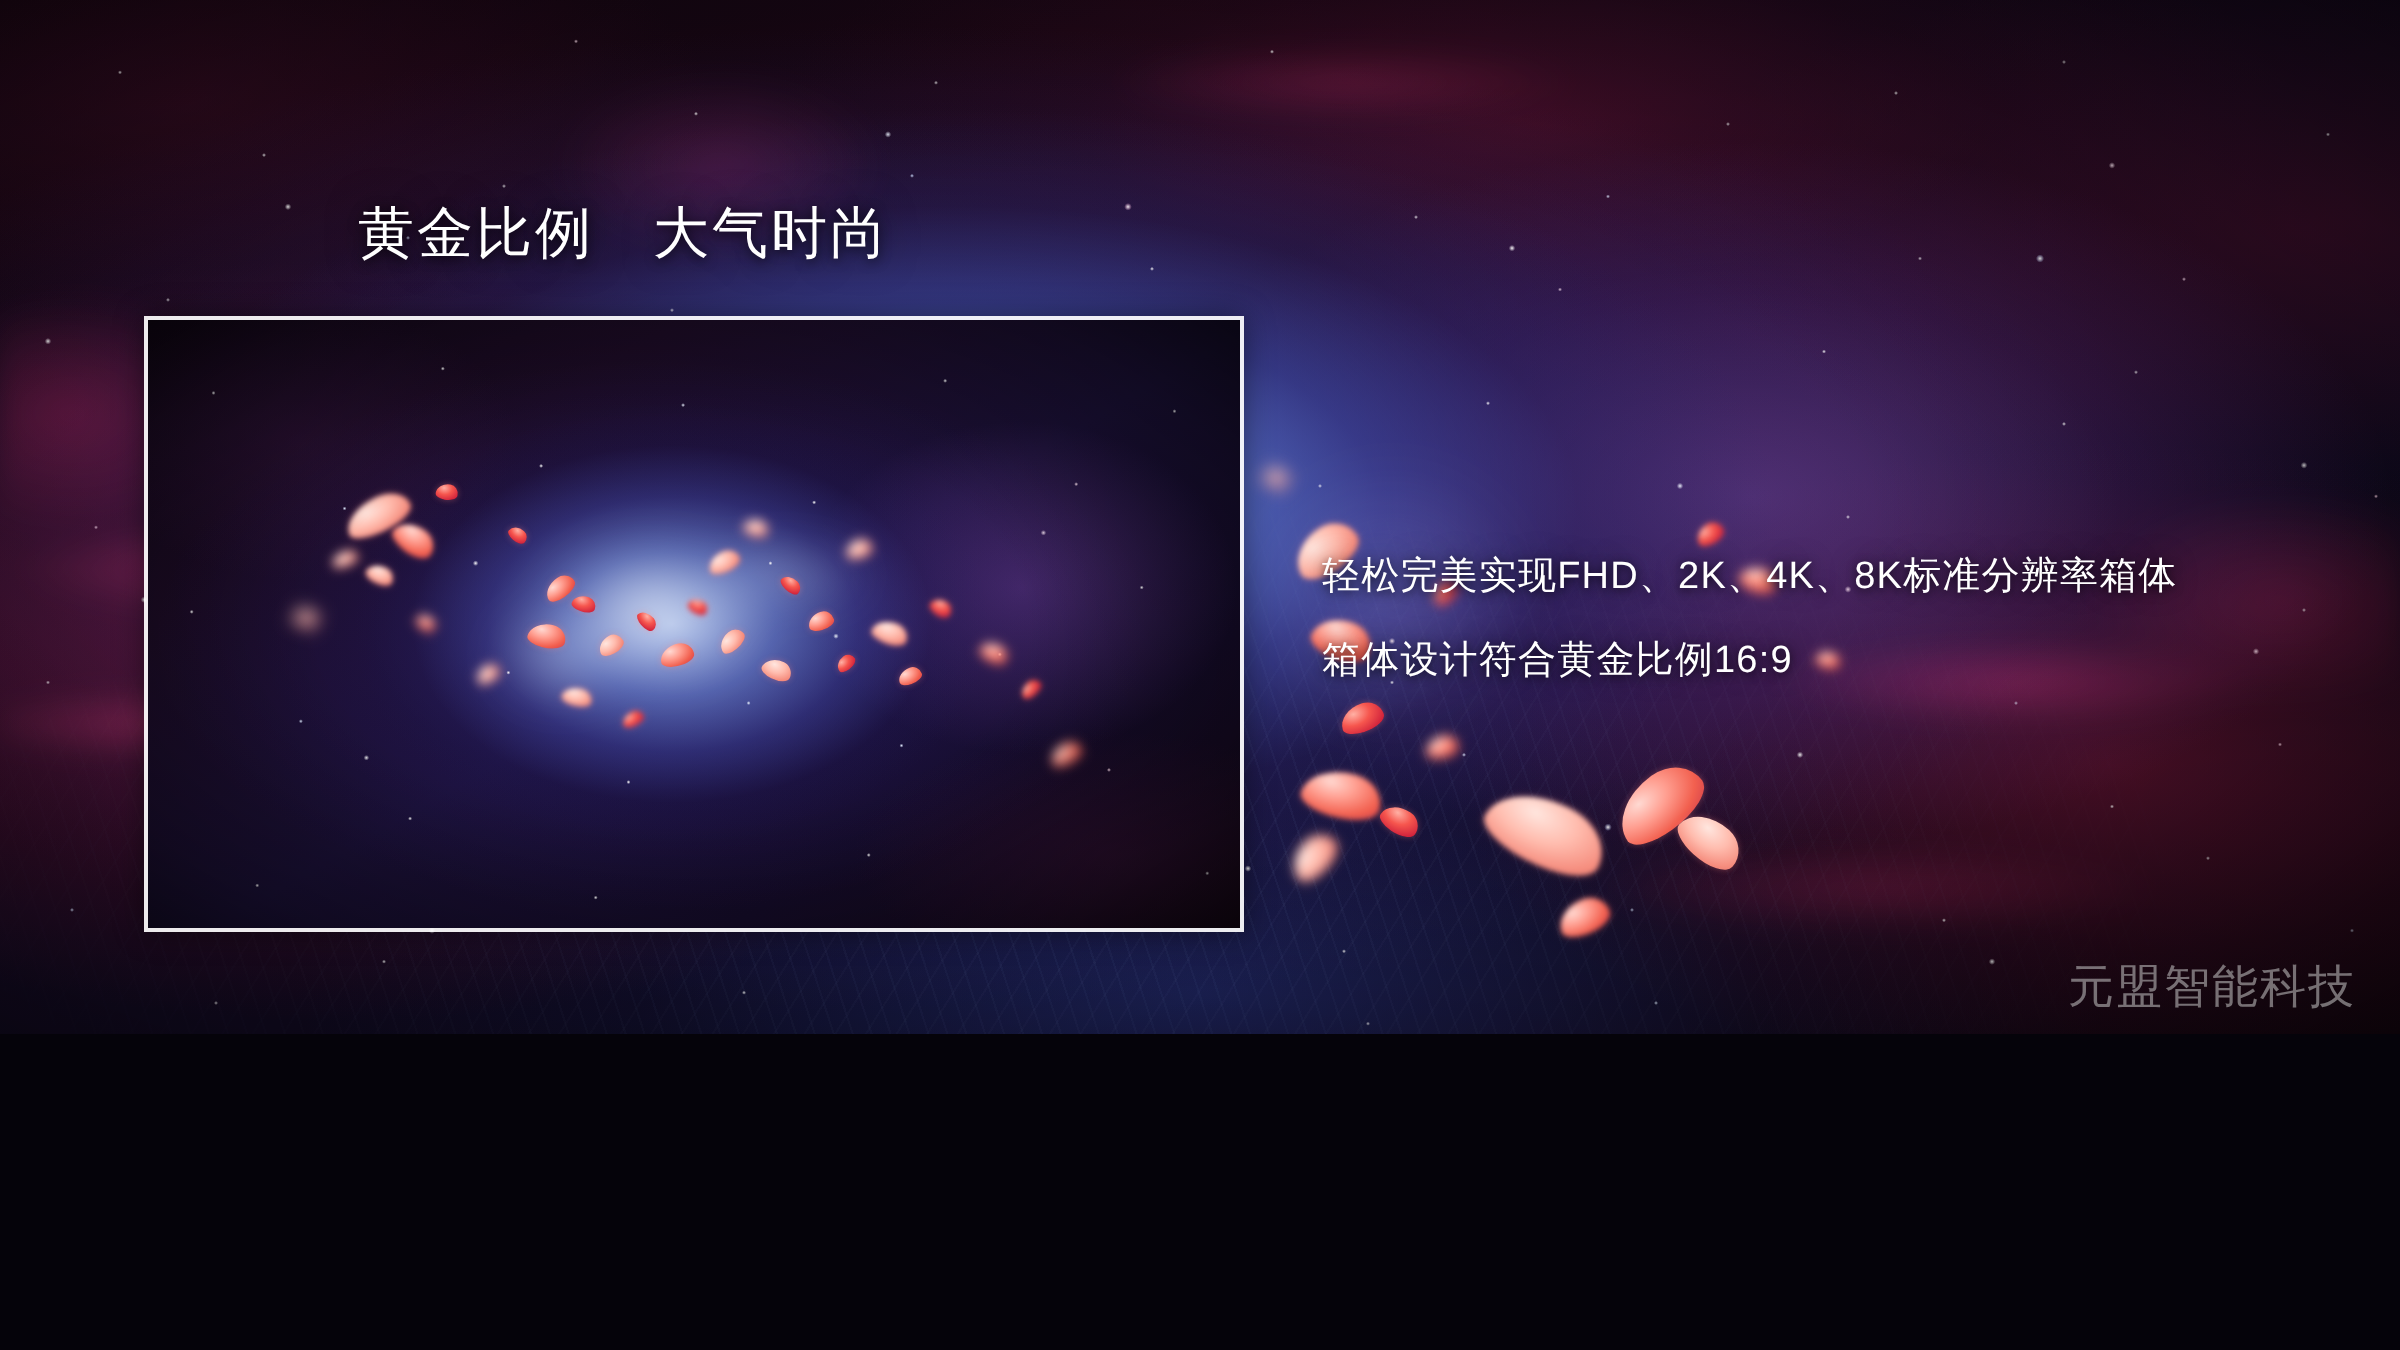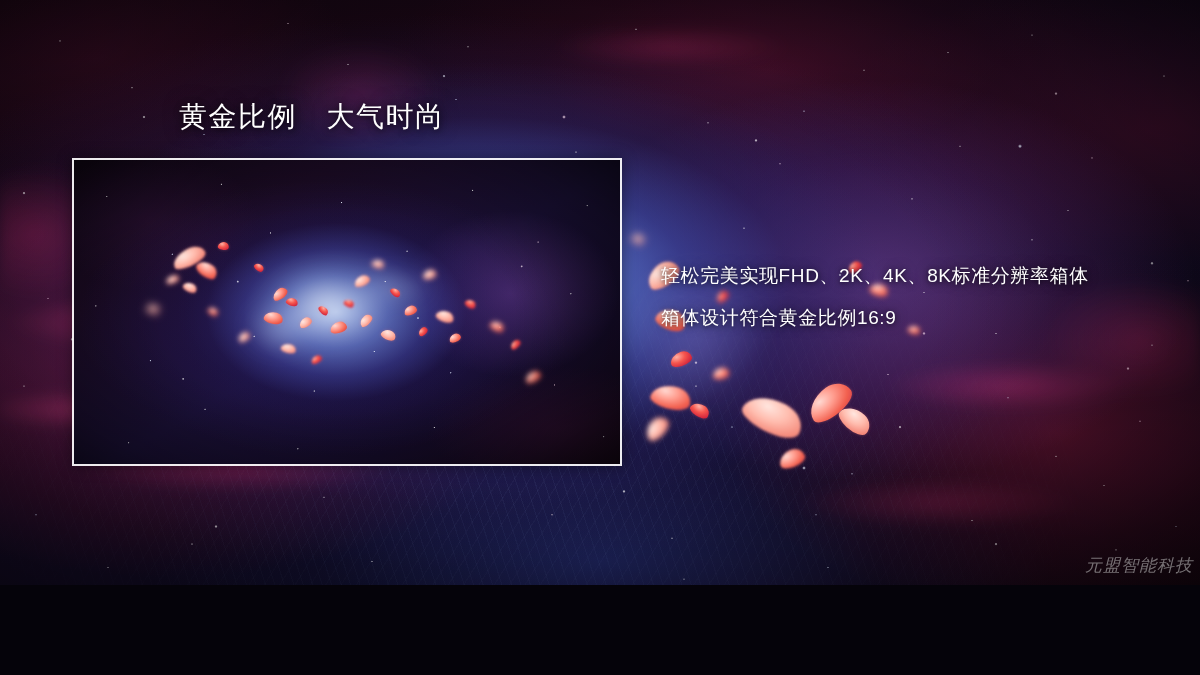--- a/index.html
+++ b/index.html
@@ -1,20 +1,20 @@
 <!DOCTYPE html>
 <html><head>
 <meta charset="utf-8">
 <style>
   * { margin:0; padding:0; box-sizing:border-box; }
   html,body { width:1200px; height:675px; overflow:hidden; background:#05030a; }
   body { font-family:"Liberation Sans","DejaVu Sans",sans-serif; }
 
   #slide {
-    position:relative; width:1200px; height:585px; overflow:hidden;
+    position:relative; width:1200px; height:517px; overflow:hidden;
     background:#0a0410;
   }
 
   
   .bg-layer { position:absolute; inset:0; }
 
   
   #bg-base {
     background:
       radial-gradient(ellipse 46% 52% at 40% 49%, rgba(150,185,255,0.95) 0%, rgba(96,132,225,0.78) 20%, rgba(62,80,175,0.55) 38%, rgba(40,40,110,0.25) 56%, rgba(20,16,50,0) 74%),
@@ -264,34 +264,33 @@
     box-shadow:0 0 3px rgba(255,130,130,.35);
   }
   .petal.blur1 { filter:blur(1.2px); }
   .petal.blur2 { filter:blur(2.6px); }
   .petal.blur3 { filter:blur(4.5px); }
   .petal.pale  { background:radial-gradient(ellipse at 35% 30%, #ffe6df 0%, #ffbcae 40%, #f58b7c 75%, #d96b66 100%); }
   .petal.deep  { background:radial-gradient(ellipse at 34% 28%, #ffb0a4 0%, #f6564e 40%, #d2243c 78%, #96152c 100%); }
 
   
   #body-text {
-    position:absolute; left:661px; top:255px; width:500px;
+    position:absolute; left:661px; top:268px; width:500px;
   }
   .bline {
     color:#ffffff; font-size:19px; line-height:42px;
     letter-spacing:.6px; white-space:nowrap;
     text-shadow:0 1px 5px rgba(0,0,0,.70), 0 0 14px rgba(0,0,0,.45);
   }
 
   
   #watermark {
-    position:absolute; right:7px; bottom:8px;
-    color:rgba(200,200,200,0.55); font-size:17px; letter-spacing:1px;
+    position:absolute; right:22px; bottom:8px;
+    color:rgba(200,200,200,0.55); font-size:23px; letter-spacing:1px;
     white-space:nowrap;
-    font-style:italic;
   }
 </style>
 </head>
 <body>
 
 <div id="slide">
 
   <div class="bg-layer" id="bg-base"></div>
   <div class="bg-layer" id="bg-filaments"></div>
   <div class="bg-layer" id="bg-core"></div>

